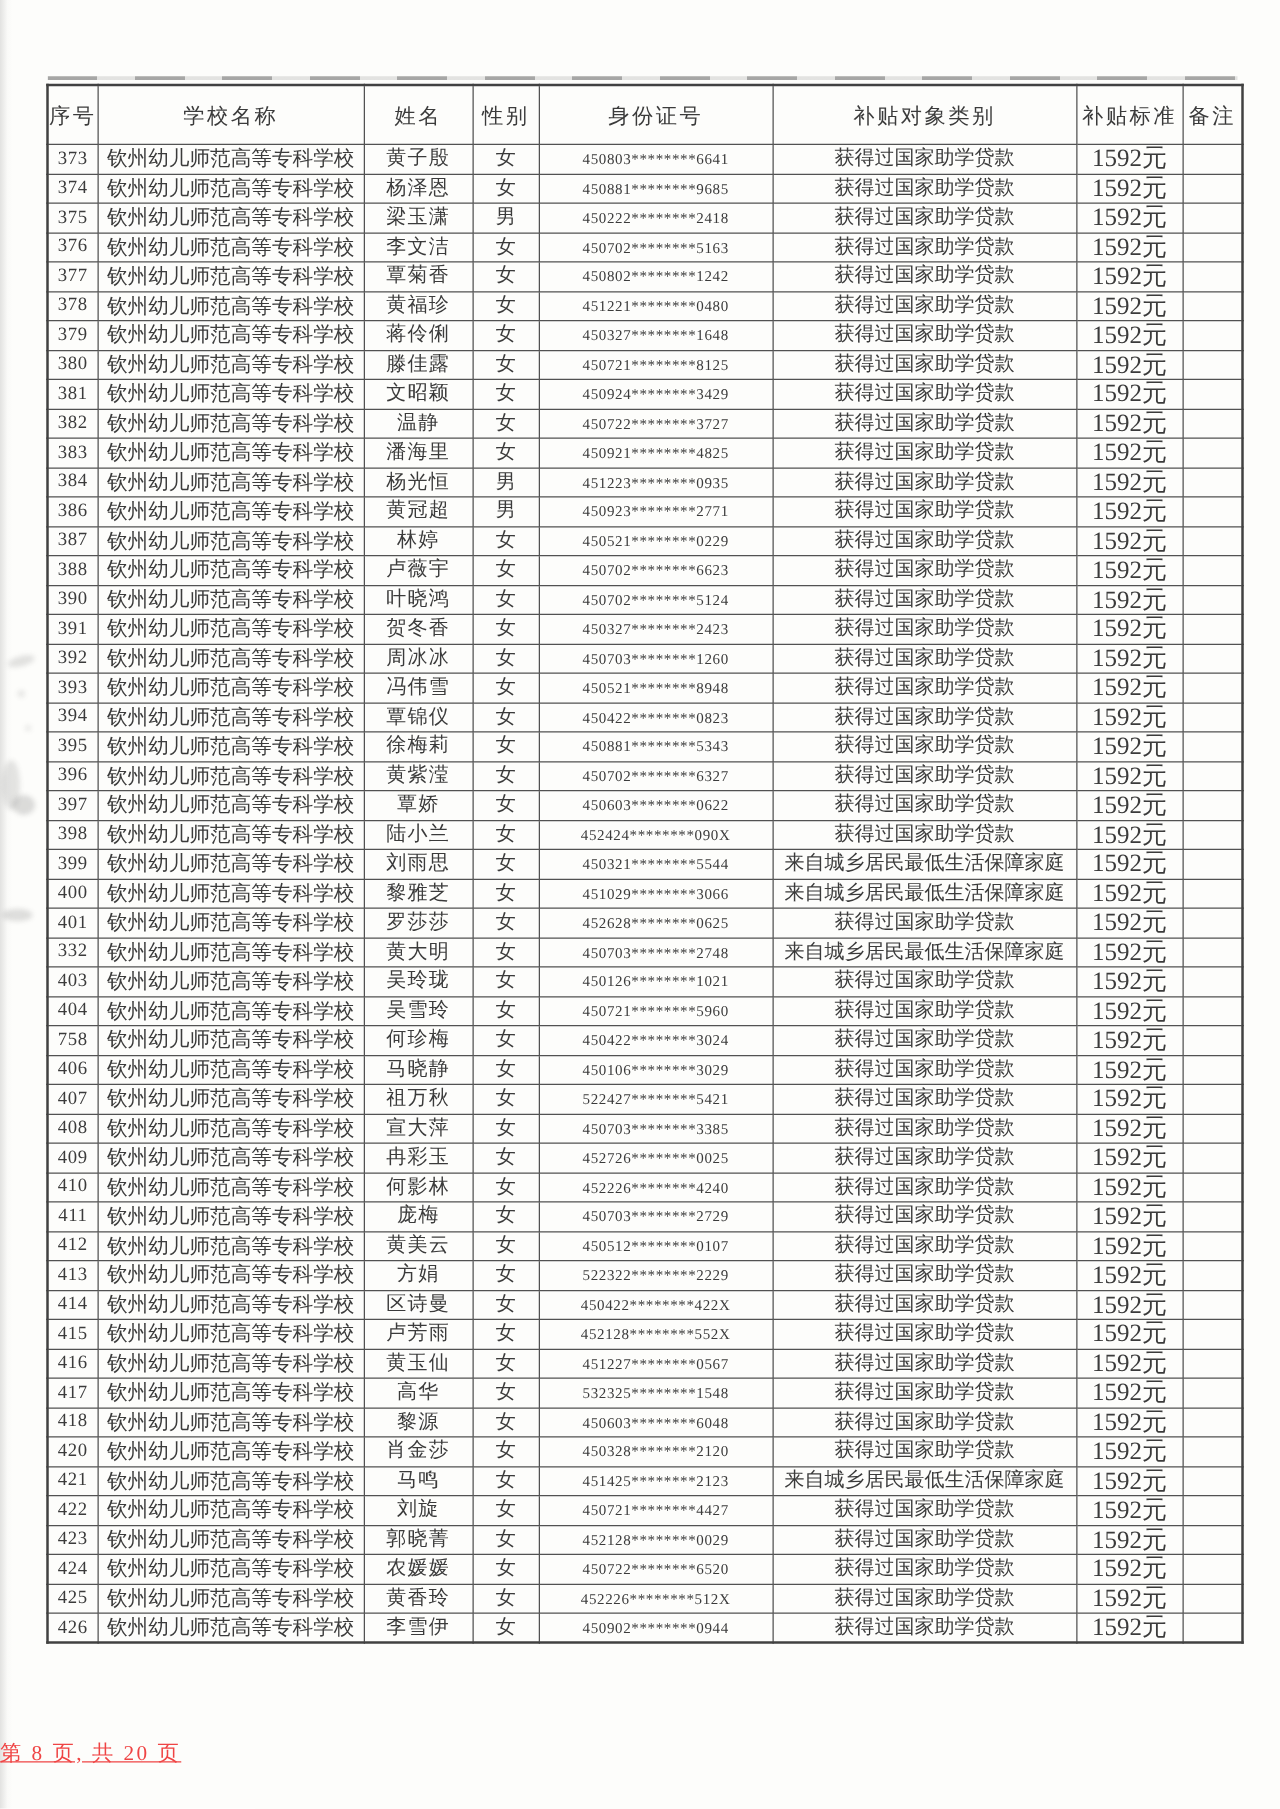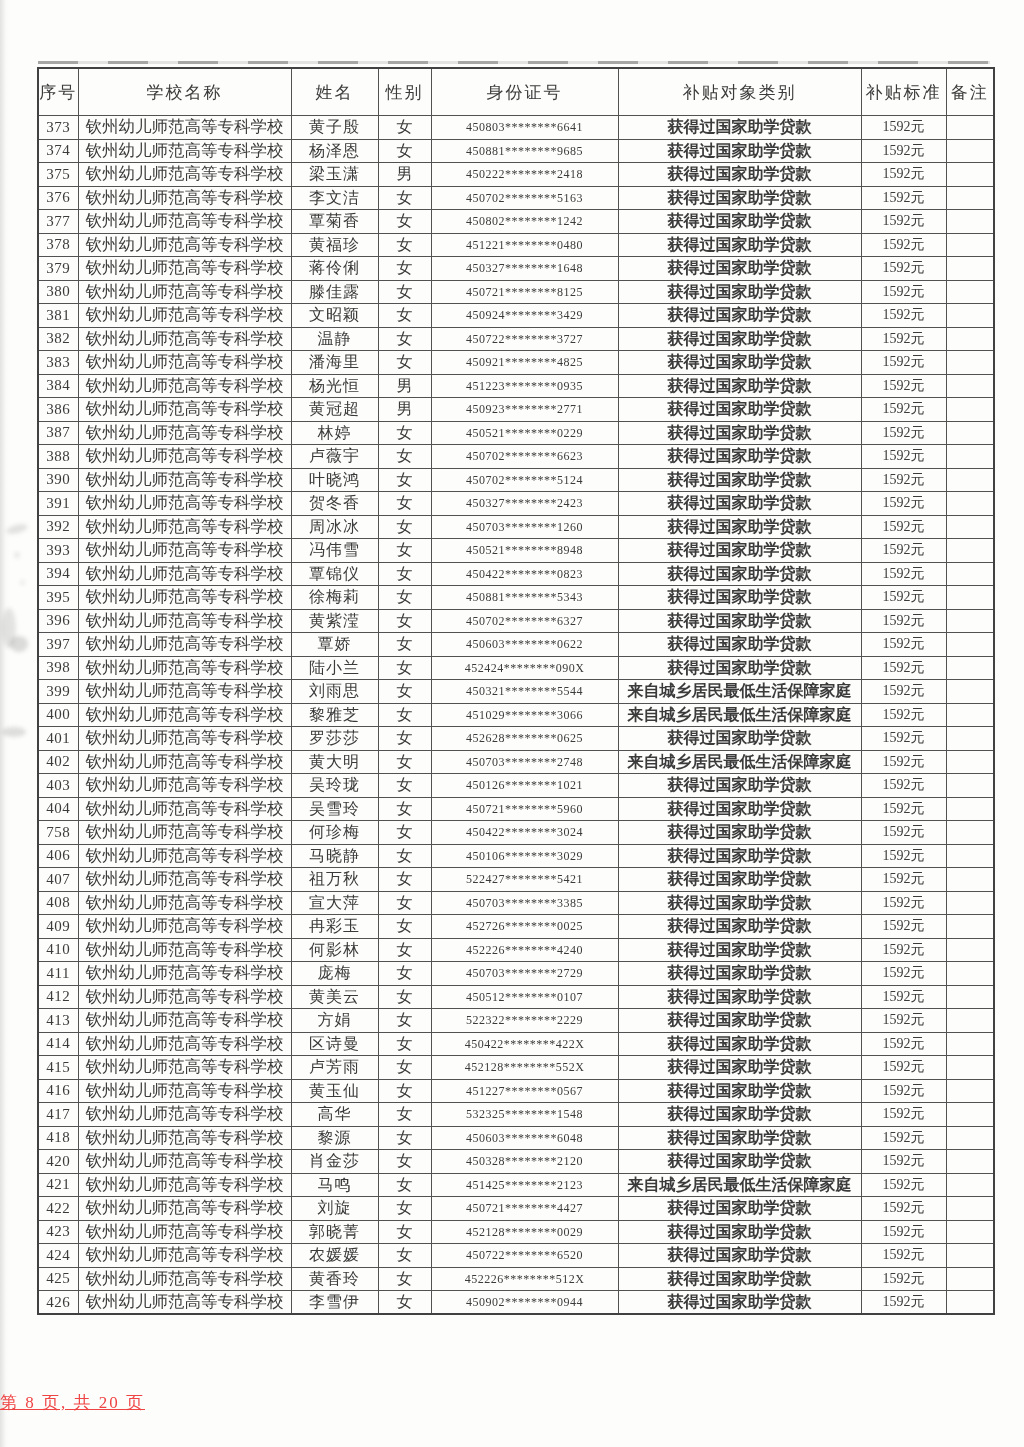--- a/index.html
+++ b/index.html
@@ -57,22 +57,22 @@
     font-weight:normal;
     font-size:17px;
     letter-spacing:2px;
   }
   .roster tbody tr{height:23.5px;}
   .roster tbody td{font-size:16px;line-height:1;}
   .roster td.c0{font-size:15px;letter-spacing:0.5px;}
   .roster td.c1{font-size:16.5px;letter-spacing:0px;}
   .roster td.c2{letter-spacing:1px;}
   .roster td.c4{font-size:12px;letter-spacing:0.5px;}
-  .roster td.c5{font-size:16px;font-weight:bold;}
-  .roster td.c6{font-size:14px;}
+  .roster td.c5{font-size:16px;}
+  .roster td.c6{font-size:20px;}
   .footer{
     position:absolute;left:0;top:1391px;width:1024px;
     text-align:left;
     font-size:17px;
     color:#ef4444;
     letter-spacing:2px;
     text-decoration:underline;
   }
 </style>
 </head>
@@ -376,21 +376,21 @@
           <td class="c0">401</td>
           <td class="c1">钦州幼儿师范高等专科学校</td>
           <td class="c2">罗莎莎</td>
           <td class="c3">女</td>
           <td class="c4">452628********0625</td>
           <td class="c5">获得过国家助学贷款</td>
           <td class="c6">1592元</td>
           <td class="c7"></td>
         </tr>
         <tr>
-          <td class="c0">402</td>
+          <td class="c0">332</td>
           <td class="c1">钦州幼儿师范高等专科学校</td>
           <td class="c2">黄大明</td>
           <td class="c3">女</td>
           <td class="c4">450703********2748</td>
           <td class="c5">来自城乡居民最低生活保障家庭</td>
           <td class="c6">1592元</td>
           <td class="c7"></td>
         </tr>
         <tr>
           <td class="c0">403</td>

